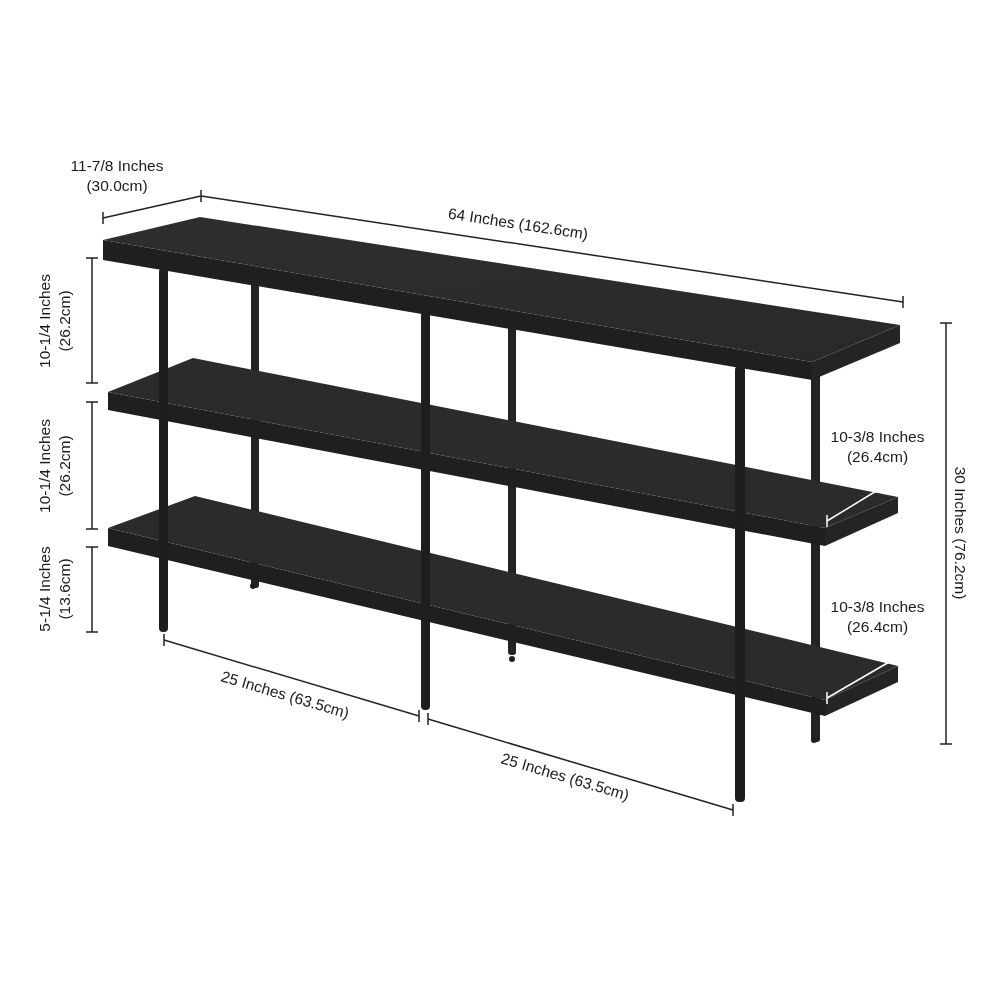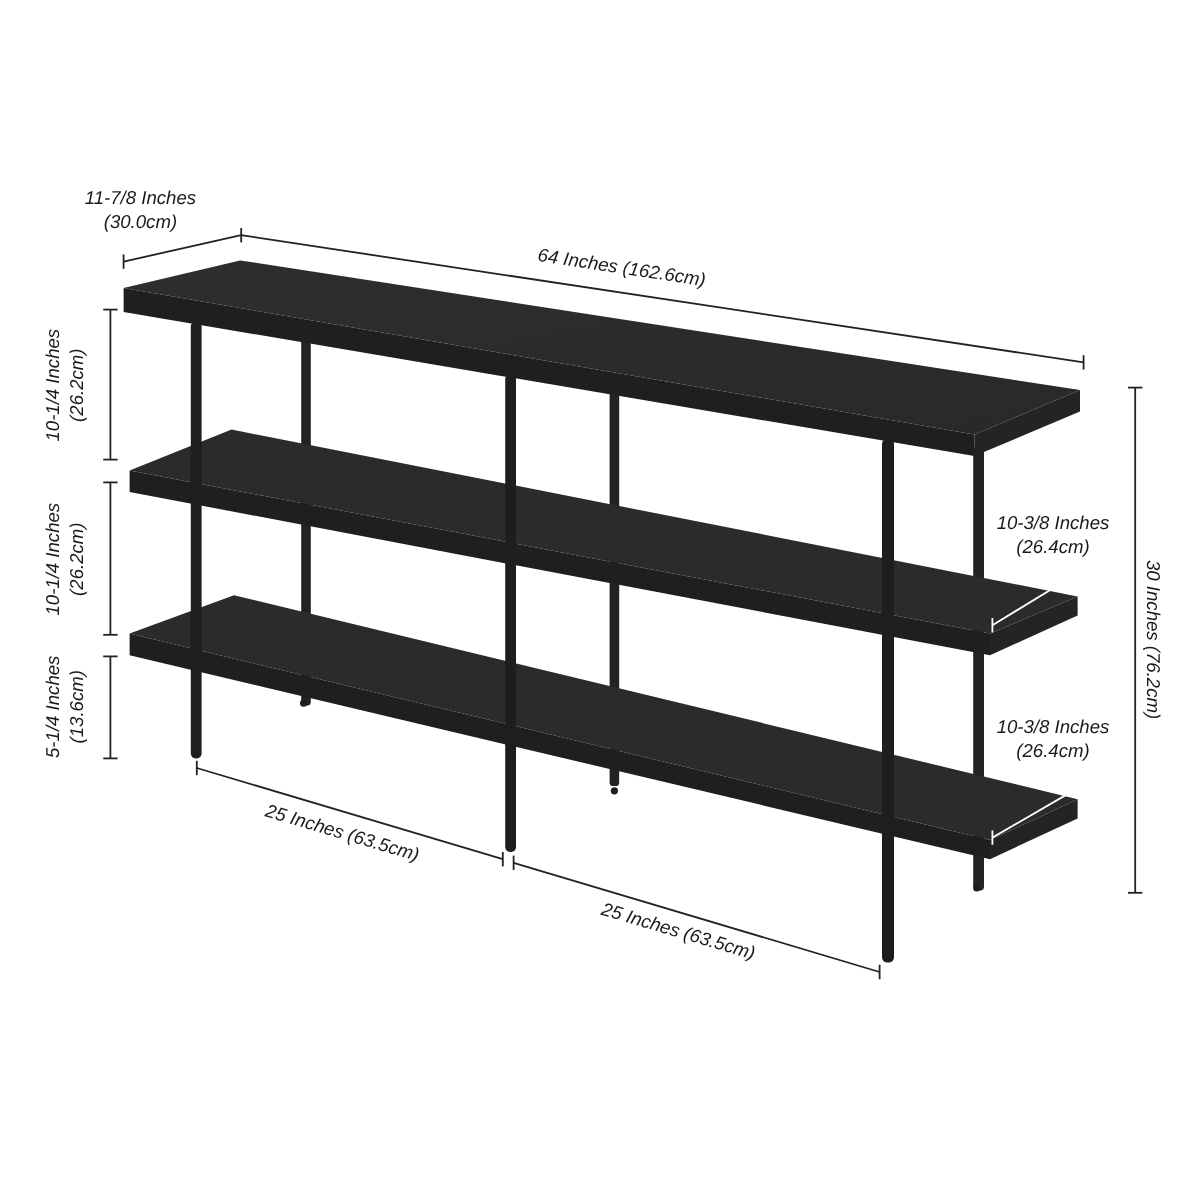--- a/index.html
+++ b/index.html
@@ -1,17 +1,17 @@
 <!DOCTYPE html>
 <html><head>
 <meta charset="utf-8">
 <style>
   html, body { margin:0; padding:0; background:#ffffff; }
   body { width:1000px; height:1000px; position:relative; overflow:hidden; font-family:"Liberation Sans", "DejaVu Sans", sans-serif; }
-  #stage { position:absolute; left:0; top:0; width:1000px; height:737px;font-style:italic; }
+  #stage { position:absolute; left:0; top:0; width:1000px; height:737px; }
   .lbl { position:absolute; color:#1a1a1a; font-size:15.5px; line-height:20px; text-align:center; white-space:nowrap; }
   .lbl span { display:block; }
   .rot { transform-origin:center center; }
 </style>
 </head>
 <body>
 
 <div id="stage">
   <svg width="1000" height="1000" viewBox="0 0 1000 1000">
     <defs>

